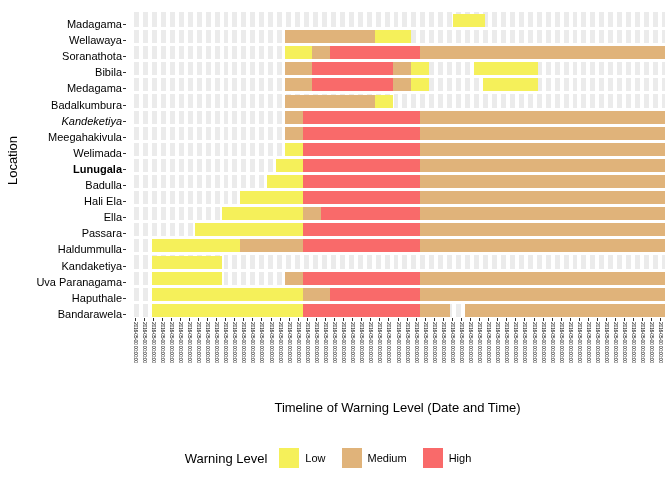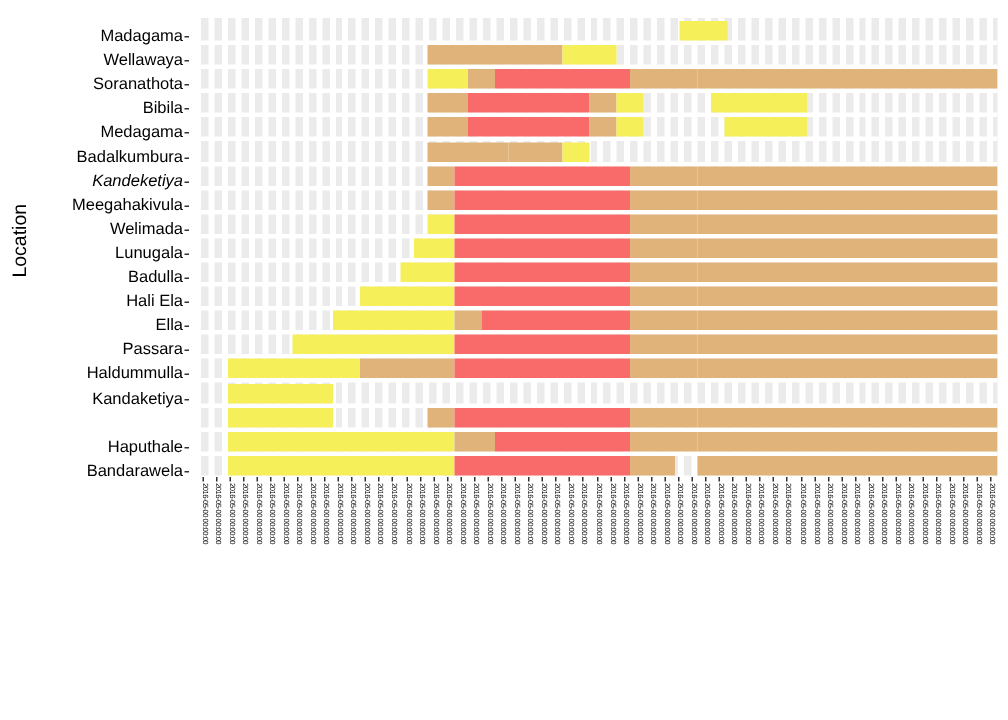--- a/index.html
+++ b/index.html
@@ -114,27 +114,28 @@
   <div class="ylabels" id="ylabels">
       <div class="ylab" style="top: 2px;">Madagama<div class="ytick" style="top: 8px;"></div></div>
       <div class="ylab" style="top: 18.1px;">Wellawaya<div class="ytick" style="top: 8px;"></div></div>
       <div class="ylab" style="top: 34.2px;">Soranathota<div class="ytick" style="top: 8px;"></div></div>
       <div class="ylab" style="top: 50.3px;">Bibila<div class="ytick" style="top: 8px;"></div></div>
       <div class="ylab" style="top: 66.4px;">Medagama<div class="ytick" style="top: 8px;"></div></div>
       <div class="ylab" style="top: 82.5px;">Badalkumbura<div class="ytick" style="top: 8px;"></div></div>
       <div class="ylab" style="top: 98.6px; font-style: italic;">Kandeketiya<div class="ytick" style="top: 8px;"></div></div>
       <div class="ylab" style="top: 114.7px;">Meegahakivula<div class="ytick" style="top: 8px;"></div></div>
       <div class="ylab" style="top: 130.8px;">Welimada<div class="ytick" style="top: 8px;"></div></div>
-      <div class="ylab" style="top: 146.9px;">Lunugala<div class="ytick" style="top: 8px;"></div></div>
+      <div class="ylab" style="top: 146.9px; font-weight: bold;">Lunugala<div class="ytick" style="top: 8px;"></div></div>
       <div class="ylab" style="top: 163px;">Badulla<div class="ytick" style="top: 8px;"></div></div>
       <div class="ylab" style="top: 179.1px;">Hali Ela<div class="ytick" style="top: 8px;"></div></div>
       <div class="ylab" style="top: 195.2px;">Ella<div class="ytick" style="top: 8px;"></div></div>
       <div class="ylab" style="top: 211.3px;">Passara<div class="ytick" style="top: 8px;"></div></div>
       <div class="ylab" style="top: 227.4px;">Haldummulla<div class="ytick" style="top: 8px;"></div></div>
       <div class="ylab" style="top: 243.5px;">Kandaketiya<div class="ytick" style="top: 8px;"></div></div>
+      <div class="ylab" style="top: 259.6px;">Uva Paranagama<div class="ytick" style="top: 8px;"></div></div>
       <div class="ylab" style="top: 275.7px;">Haputhale<div class="ytick" style="top: 8px;"></div></div>
       <div class="ylab" style="top: 291.8px;">Bandarawela<div class="ytick" style="top: 8px;"></div></div>
     </div>
 
   <div class="panel" id="panel">
       <div class="vgrid" style="left: 0px;"></div>
       <div class="vgrid" style="left: 9px;"></div>
       <div class="vgrid" style="left: 18px;"></div>
       <div class="vgrid" style="left: 27px;"></div>
       <div class="vgrid" style="left: 36px;"></div>
@@ -420,15 +421,39 @@
       <div class="xlab" style="left: 470px;">2016-05-00 00:00:00</div>
       <div class="xlab" style="left: 479px;">2016-05-00 00:00:00</div>
       <div class="xlab" style="left: 488px;">2016-05-00 00:00:00</div>
       <div class="xlab" style="left: 497px;">2016-05-00 00:00:00</div>
       <div class="xlab" style="left: 506px;">2016-05-00 00:00:00</div>
       <div class="xlab" style="left: 515px;">2016-05-00 00:00:00</div>
       <div class="xlab" style="left: 524px;">2016-05-00 00:00:00</div>
       <div class="xlab" style="left: 533px;">2016-05-00 00:00:00</div>
     </div>
 
-
+  <div class="xtitle">Timeline of Warning Level (Date and Time)</div>
+
+  <div class="legend">
+    <div class="legend-title">Warning Level</div>
+    <div id="legend-items" style="display:flex;align-items:center;">
+        <div class="legend-item">
+          <div class="legend-key">
+            <div class="legend-swatch" style="background: rgb(245, 240, 90);"></div>
+          </div>
+          <div class="legend-label">Low</div>
+        </div>
+        <div class="legend-item">
+          <div class="legend-key">
+            <div class="legend-swatch" style="background: rgb(224, 179, 122);"></div>
+          </div>
+          <div class="legend-label">Medium</div>
+        </div>
+        <div class="legend-item">
+          <div class="legend-key">
+            <div class="legend-swatch" style="background: rgb(249, 106, 106);"></div>
+          </div>
+          <div class="legend-label">High</div>
+        </div>
+      </div>
+  </div>
 
 </div>
 
 </body></html>

